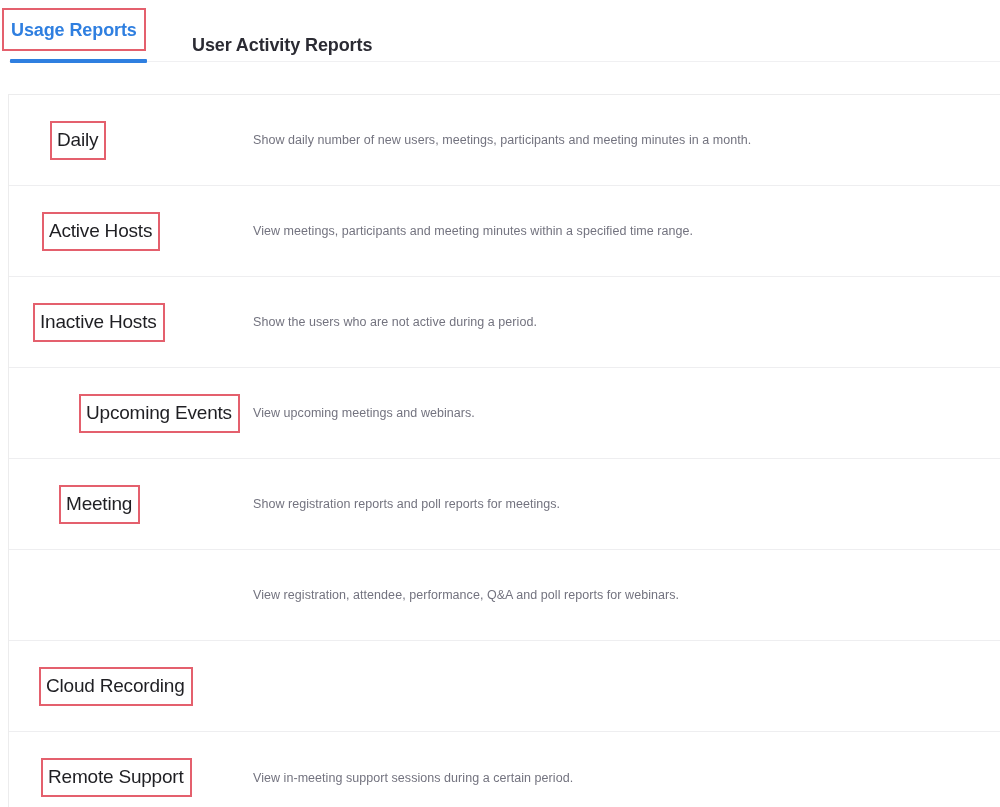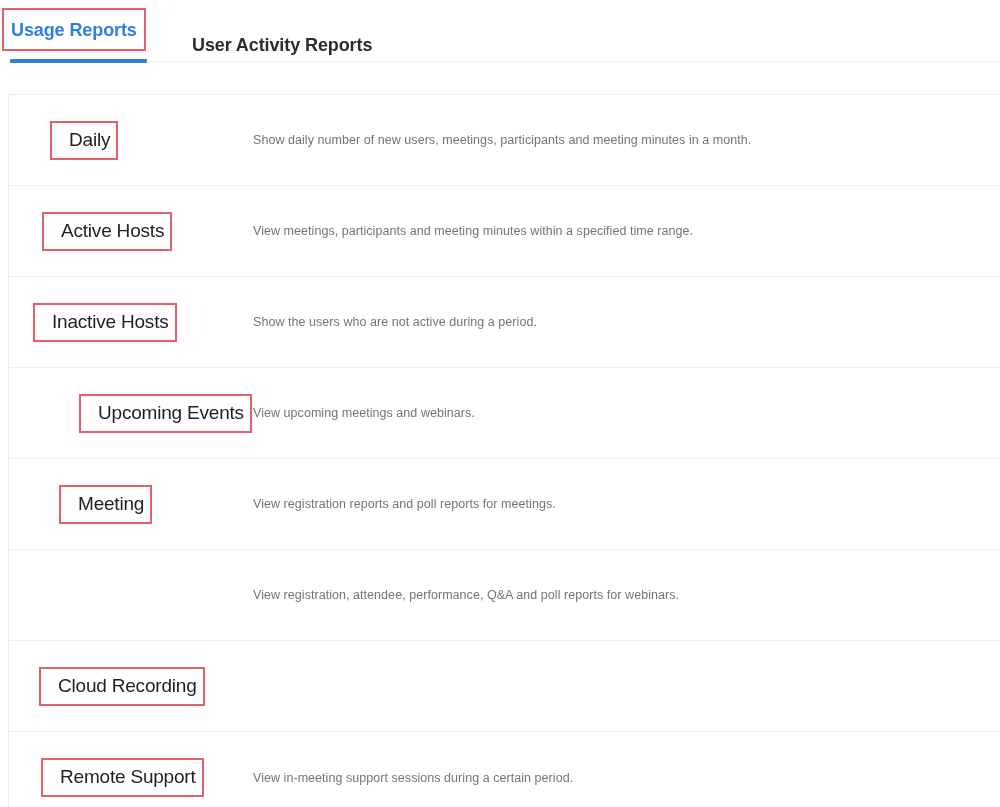--- a/index.html
+++ b/index.html
@@ -91,21 +91,21 @@
     display: flex;
     align-items: center;
   }
   .row-label {
     border: 2px solid #e4606d;
     color: #1f1f23;
     font-size: 19px;
     font-weight: normal;
     letter-spacing: -0.2px;
     line-height: 1;
-    padding: 7px 6px 9px 17px;
+    padding: 7px 6px 9px 5px;
     white-space: nowrap;
     box-sizing: border-box;
     background: transparent;
   }
   .row-desc {
     position: absolute;
     left: 244px;
     color: #73737f;
     font-size: 12.5px;
     letter-spacing: 0.05px;
@@ -152,21 +152,21 @@
     <div class="row-label-wrap" style="left: 34px; margin-left: 36px;">
       <div class="row-label">Upcoming Events</div>
     </div>
     <div class="row-desc">View upcoming meetings and webinars.</div>
   </div>
 
   <div class="row">
     <div class="row-label-wrap" style="left: 36px; margin-left: 14px;">
       <div class="row-label">Meeting</div>
     </div>
-    <div class="row-desc">View registration reports and poll reports for meetings.</div>
+    <div class="row-desc">Show registration reports and poll reports for meetings.</div>
   </div>
 
   <div class="row">
     <div class="row-desc">View registration, attendee, performance, Q&amp;A and poll reports for webinars.</div>
   </div>
 
   <div class="row">
     <div class="row-label-wrap" style="left: 30px;">
       <div class="row-label">Cloud Recording</div>
     </div>

